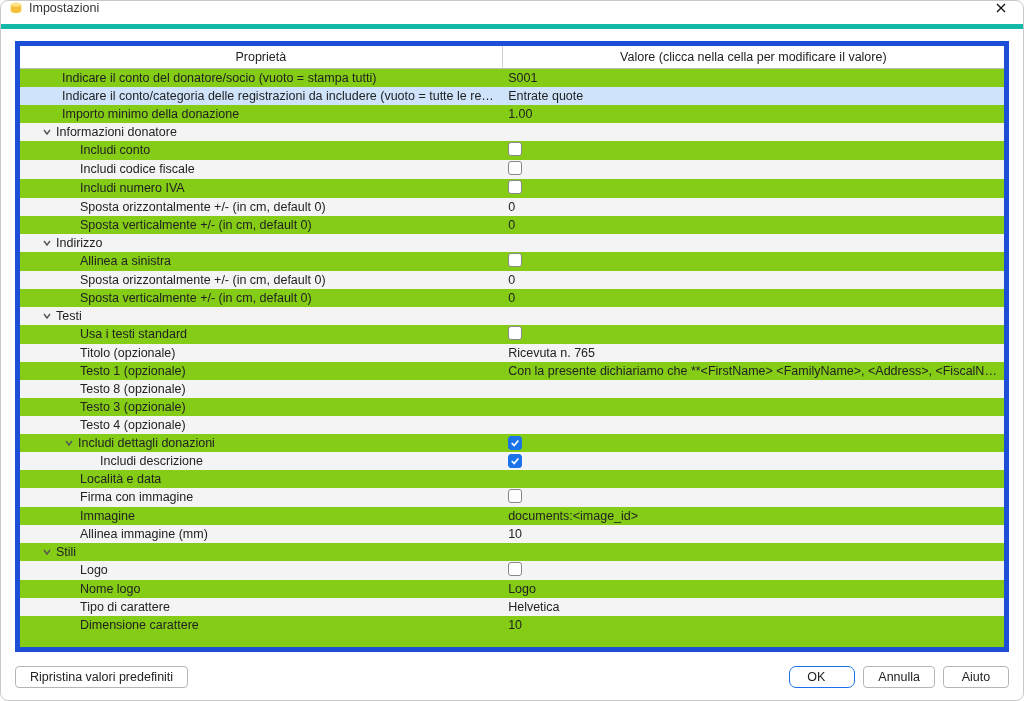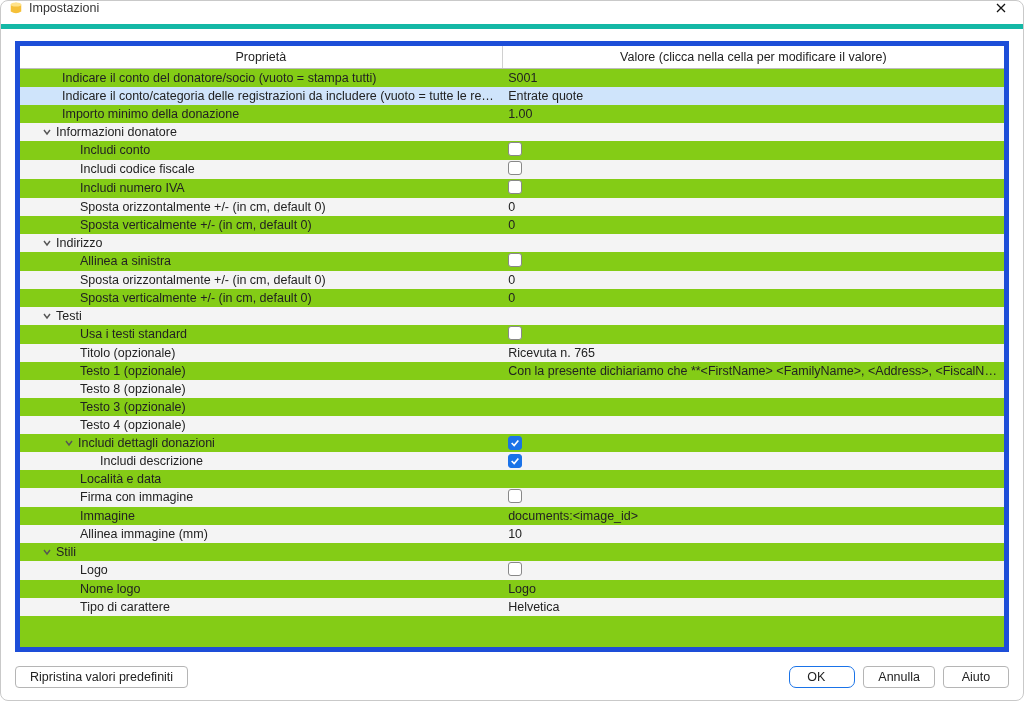--- a/index.html
+++ b/index.html
@@ -392,20 +392,27 @@
               </td>
               <td><span>Logo</span></td>
             </tr>
             <tr>
               <td class="prop-cell">
                 <span style="display: inline-block; width: 54px; flex-shrink: 0;"></span>
                 <span style="overflow: hidden; text-overflow: ellipsis;">Tipo di carattere</span>
               </td>
               <td><span>Helvetica</span></td>
             </tr>
+            <tr>
+              <td class="prop-cell">
+                <span style="display: inline-block; width: 54px; flex-shrink: 0;"></span>
+                <span style="overflow: hidden; text-overflow: ellipsis;">Dimensione carattere</span>
+              </td>
+              <td><span>10</span></td>
+            </tr>
           </tbody>
       </table>
     </div>
   </div>
 
   <div class="footer">
     <div class="btn">Ripristina valori predefiniti</div>
     <div class="spacer"></div>
     <div class="btn primary">OK</div>
     <div class="btn">Annulla</div>

